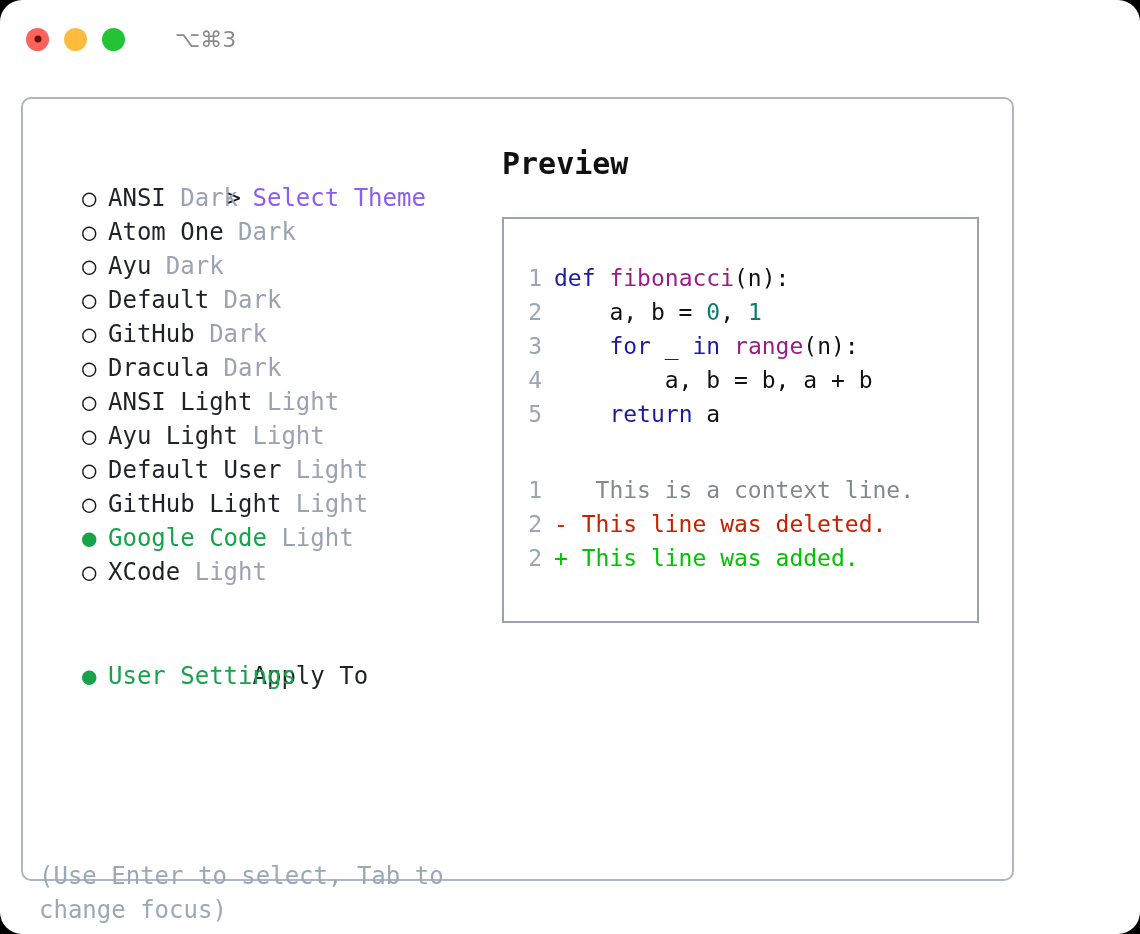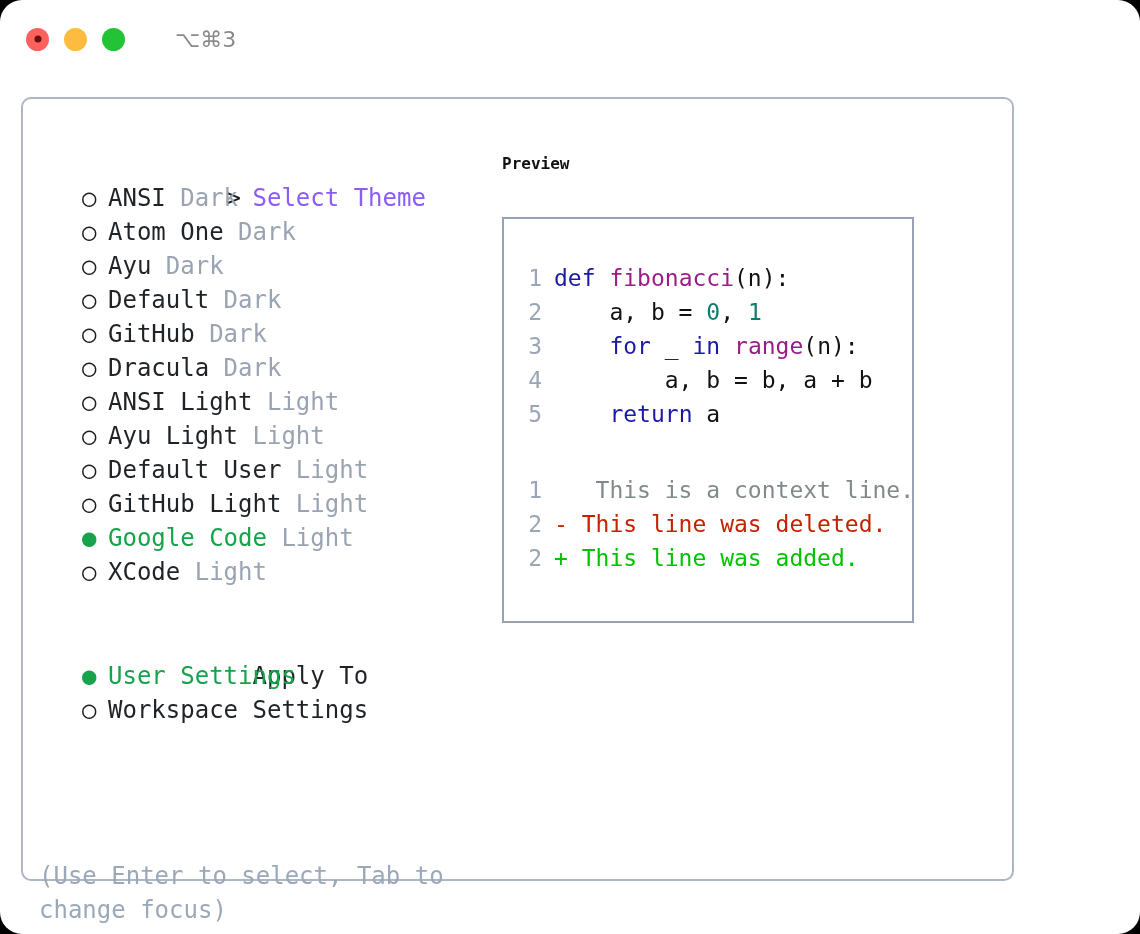--- a/index.html
+++ b/index.html
@@ -138,28 +138,28 @@
   }
 
   
   .right-col {
     position: absolute;
     left: 479px;
     top: 48px;
     width: 490px;
   }
   .preview-title {
-    font-size: 16px;
+    font-size: 30px;
     font-weight: bold;
     color: #111111;
     line-height: 34px;
   }
   .preview-box {
     margin-top: 36px;
-    width: 412px;
+    width: 477px;
     height: 406px;
     border: 2px solid #98a2b3;
     box-sizing: border-box;
     background: #ffffff;
     padding: 42px 0 0 10px;
   }
 
   .code-line {
     font-size: 23px;
     line-height: 34px;
@@ -219,21 +219,20 @@
             <div class="row"><span class="marker">○</span><span class="item-name">XCode</span><span class="item-kind"> Light</span></div>
           </div>
 
         <div class="group-gap"></div>
 
         <div class="row">
           <span class="marker empty">○</span><span class="item-name">Apply To</span>
         </div>
         <div id="apply-list">
             <div class="row"><span class="marker sel">●</span><span class="item-name selected">User Settings</span></div>
-            <div class="row"><span class="marker">○</span><span class="item-name">Workspace Settings</span></div>
           </div>
       </div>
 
       <div class="hint">(Use Enter to select, Tab to change focus)</div>
 
       <div class="right-col">
         <div class="preview-title">Preview</div>
         <div class="preview-box">
           <div id="code-block">
               <div class="code-line"><span class="lnum">1</span><span class="tok-kw">def </span><span class="tok-fn">fibonacci</span><span class="tok-pl">(n):</span></div>

